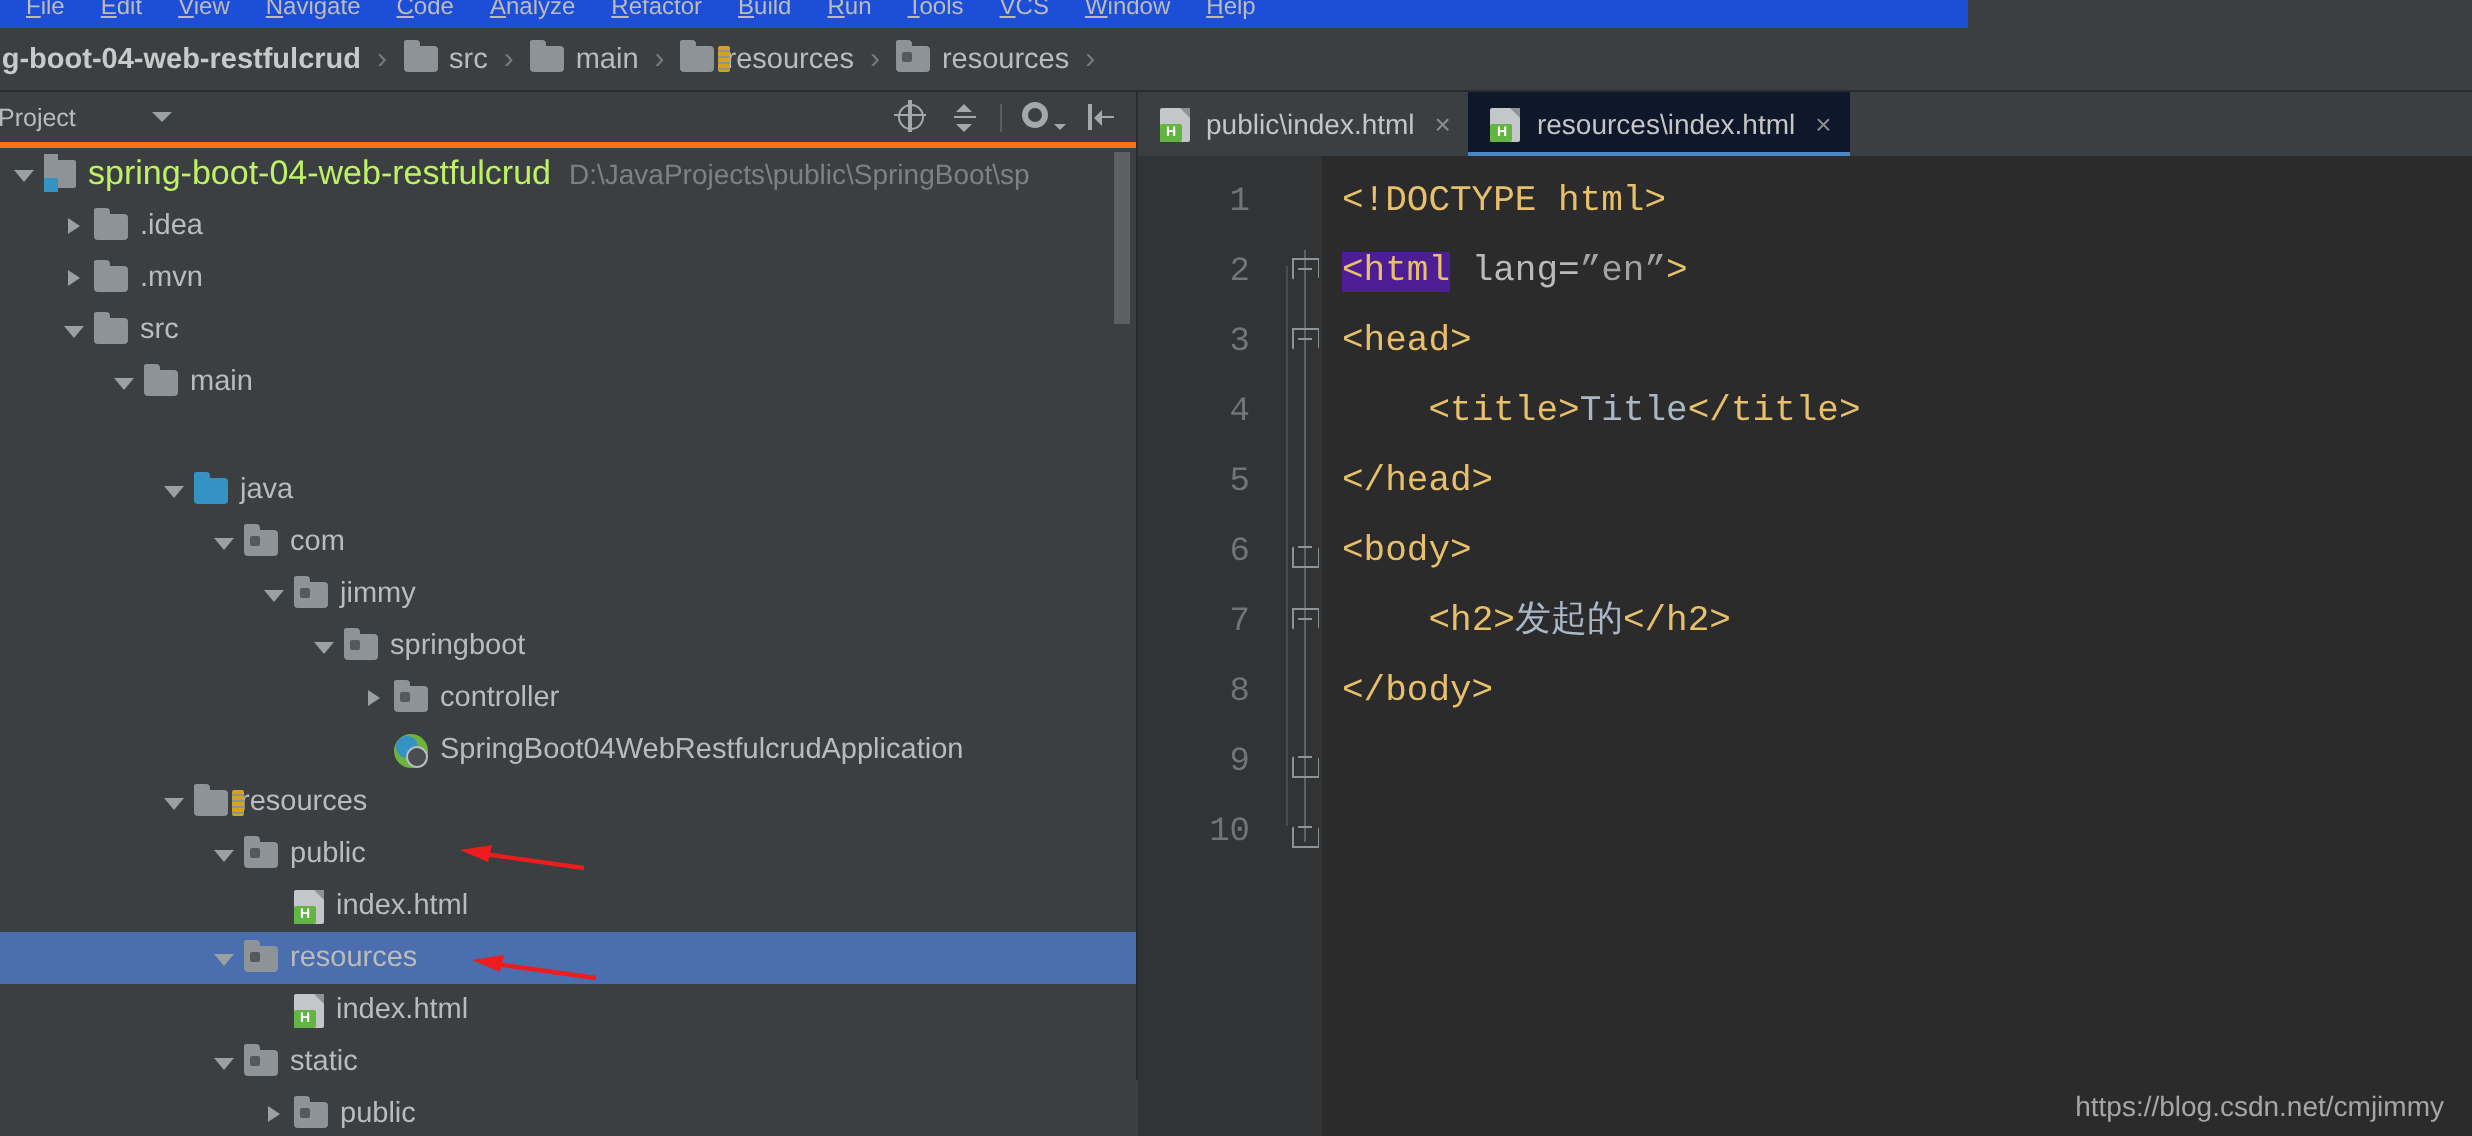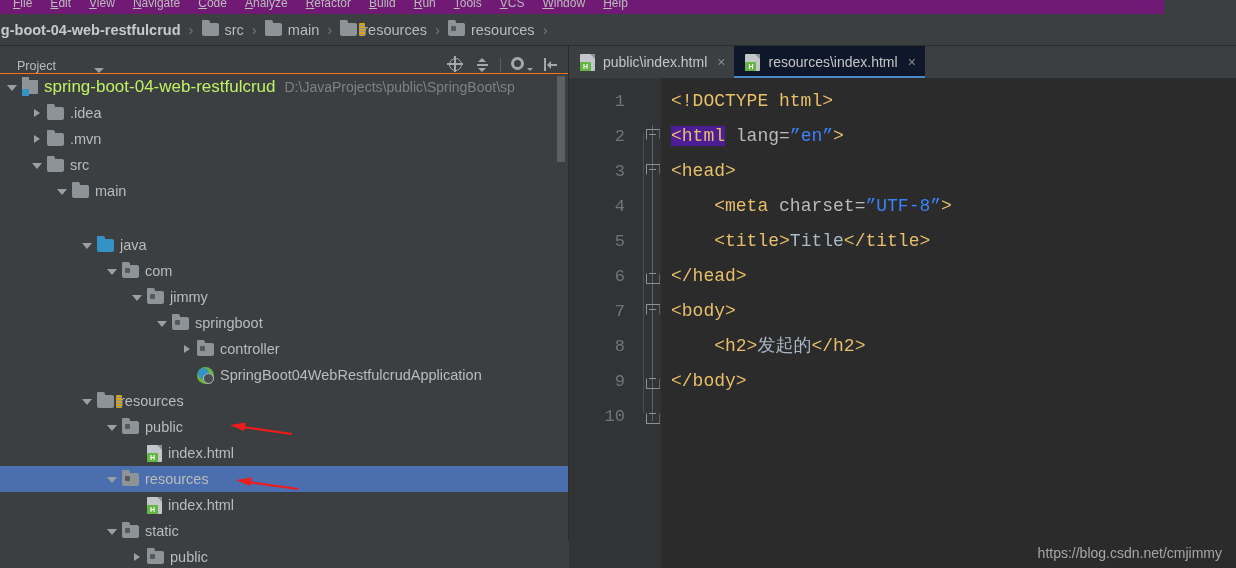--- a/index.html
+++ b/index.html
@@ -6,22 +6,22 @@
   html, body {
     width: 1236px; height: 568px;
     overflow: hidden;
     background: #3c3f41;
     font-family: "Liberation Sans", sans-serif;
   }
 
   
   .menubar {
     position: absolute; left: 0; top: 0;
-    width: 1164px; height: 14px;
-    background: #701a75;
+    width: 984px; height: 14px;
+    background: #1d4ed8;
     overflow: hidden;
     padding-left: 24px;
   }
   .menubar-inner {
     position: absolute; left: 0; top: -8px;
     display: flex; align-items: center;
     height: 22px; padding-left: 4px;
   }
   .menu-item {
     color: #bbbbbb; font-size: 12px;
@@ -131,23 +131,23 @@
   }
 
   
   .panel {
     position: absolute; left: 0; top: 46px;
     width: 569px; height: 522px;
     background: #3c3f41;
   }
   .panel-header {
     height: 28px; background: #3c3f41;
-    border-bottom: 1px solid #f97316;
-    display: flex; align-items: flex-end;
-    padding-left: 20px;
+    border-bottom: 3px solid #f97316;
+    display: flex; align-items: center;
+    padding-left: 2px;
   }
   .panel-title {
     color: #bbbbbb; font-size: 12.5px;
     margin-left: -3px;
   }
   .panel-caret {
     margin-left: 38px;
     width:0;height:0;border-left:5px solid transparent;
     border-right:5px solid transparent;border-top:5px solid #9ba0a3;
   }
@@ -321,21 +321,21 @@
     position:absolute; left:92px; top:0; right:0; padding-top:6px;
   }
   .cline {
     height:35px; line-height:35px;
     font-family:"Liberation Mono", monospace;
     font-size:18px; white-space:pre;
     padding-left:10px;
   }
   .tag  { color:#e8bf6a; }
   .attr { color:#bababa; }
-  .val  { color:#3b82f6; }
+  .val  { color:#a3a3a3; }
   .txt  { color:#a9b7c6; }
   .hl   { background:#4c1d95; }
 
   .watermark {
     position:absolute; right:14px; bottom:7px;
     color:#a6a6a6; font-size:14px;
     font-family:"Liberation Sans", sans-serif;
   }
 </style>
 </head>
@@ -600,21 +600,20 @@
           <div class="fold-mark open" style="top: 226px;"></div>
           <div class="fold-mark close" style="top: 296px;"></div>
           <div class="fold-mark close" style="top: 331px;"></div>
         </div>
     <div class="indent-guide" style="left: 74px; top: 55px; height: 280px;"></div>
       </div>
     <div class="codelines" id="codelines">
         <div class="cline"><span class="tag">&lt;!DOCTYPE html&gt;</span></div>
         <div class="cline"><span class="tag hl">&lt;html</span><span class="attr"> lang=</span><span class="val">”en”</span><span class="tag">&gt;</span></div>
         <div class="cline"><span class="tag">&lt;head&gt;</span></div>
-        <div class="cline">    <span class="tag">&lt;meta </span><span class="attr">charset=</span><span class="val">”UTF-8”</span><span class="tag">&gt;</span></div>
         <div class="cline">    <span class="tag">&lt;title&gt;</span><span class="txt">Title</span><span class="tag">&lt;/title&gt;</span></div>
         <div class="cline"><span class="tag">&lt;/head&gt;</span></div>
         <div class="cline"><span class="tag">&lt;body&gt;</span></div>
         <div class="cline">    <span class="tag">&lt;h2&gt;</span><span class="txt">发起的</span><span class="tag">&lt;/h2&gt;</span></div>
         <div class="cline"><span class="tag">&lt;/body&gt;</span></div>
       </div>
     <div class="watermark">https://blog.csdn.net/cmjimmy</div>
   </div>
 </div>
 

